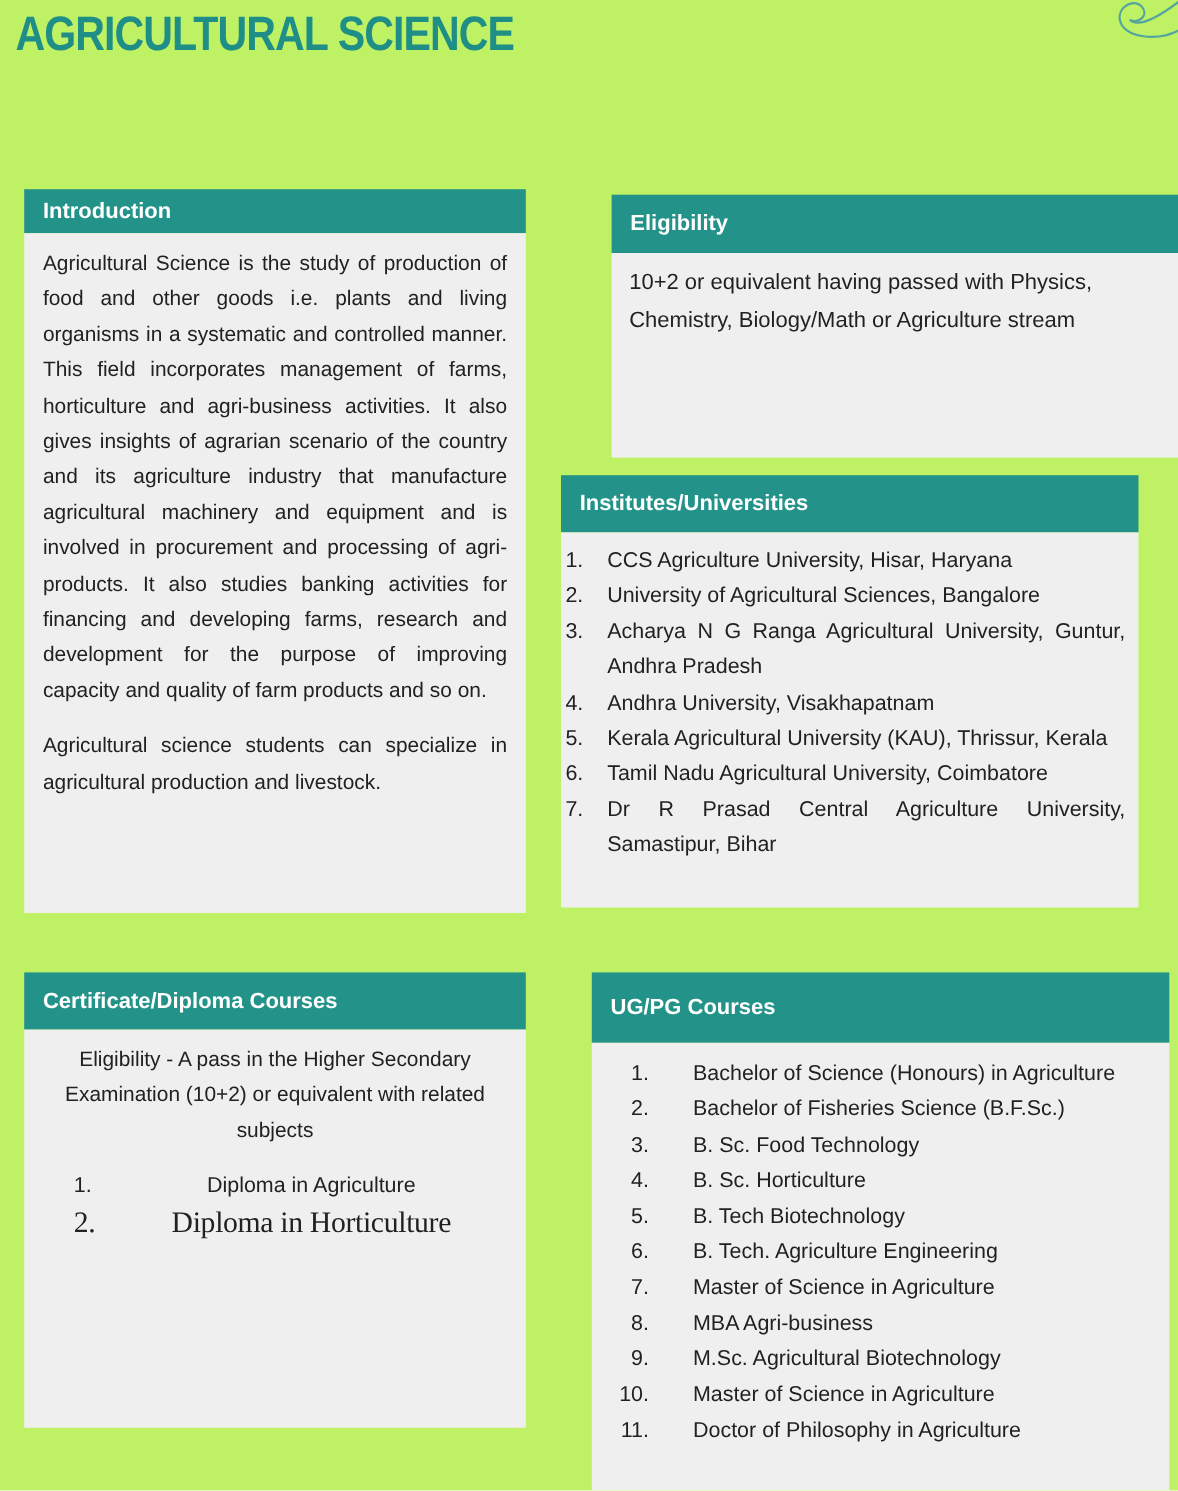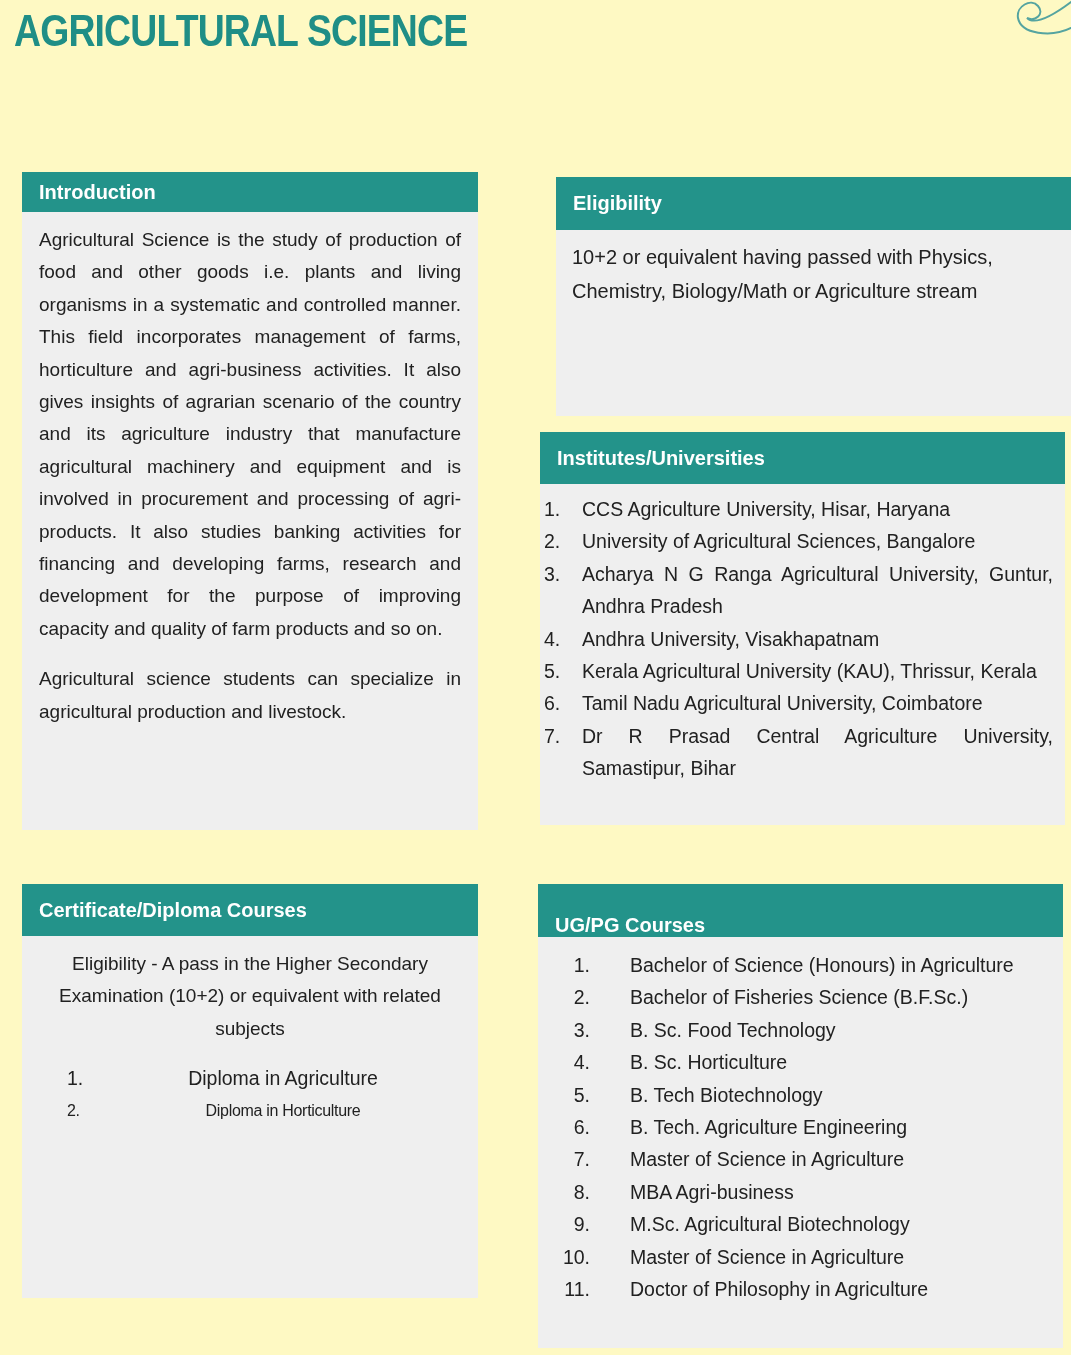--- a/index.html
+++ b/index.html
@@ -1,19 +1,19 @@
 <!DOCTYPE html>
 <html><head>
 <meta charset="utf-8">
 <style>
   html,body { margin:0; padding:0; background:#ffffff; }
   .page {
     position:relative;
     width:1071px; height:1355px;
-    background:#fef9c3;
+    background:#bef264;
     font-family:"Liberation Sans", sans-serif;
     overflow:hidden;
   }
   .page-title {
     position:absolute; left:14px; top:6px; margin:0;
     font-size:44px; font-weight:bold; letter-spacing:-1px;
     color:#1f8e86;
     transform:scaleX(0.85); transform-origin:left top;
     white-space:nowrap;
   }
@@ -40,54 +40,54 @@
   .panel-intro p { margin:0 0 18px 0; }
   .panel-intro p:last-child { margin-bottom:0; }
 
   
   .panel-eligibility { left:556px; top:177px; width:525px; }
   .panel-eligibility .panel-header { height:53px; }
   .panel-eligibility .panel-body { height:186px; padding:11px 16px; font-size:20px; line-height:33.5px; }
   .panel-eligibility p { margin:0; }
 
   
-  .panel-institutes { left:540px; top:432px; width:525px; }
+  .panel-institutes { left:510px; top:432px; width:525px; }
   .panel-institutes .panel-header { height:52px; }
   .panel-institutes .panel-body { height:341px; padding:9px 12px 9px 4px; }
 
   
   .panel-certificate { left:22px; top:884px; width:456px; }
   .panel-certificate .panel-header { height:52px; }
   .panel-certificate .panel-body { height:362px; padding:12px 17px;text-align:center; }
   .panel-certificate p { margin:0 0 17px 0; }
 
   
   .panel-ugpg { left:538px; top:884px; width:525px; }
-  .panel-ugpg .panel-header { height:53px;align-items:flex-end; }
+  .panel-ugpg .panel-header { height:64px; }
   .panel-ugpg .panel-body { height:411px; padding:12px 12px 0 16px; }
 
   
   ol.num-list { margin:0; padding:0; list-style:none; counter-reset:item; }
   ol.num-list li {
     position:relative; counter-increment:item;
     line-height:32.4px; font-size:19.5px;
   }
   ol.num-list li::before {
     content:counter(item) ".";
     position:absolute; left:0; top:0;
   }
   
   .inst-list li { padding-left:38px; text-align:justify; }
   .inst-list li::before { left:0; }
   
   .cert-list { margin-left:28px !important; }
   .cert-list li { padding-left:38px; }
   .cert-list li:nth-child(2) {
-    font-family:Liberation Sans, sans-serif;
-    font-size:16px; letter-spacing:-0.3px;
+    font-family:Liberation Serif, serif;
+    font-size:27px; letter-spacing:-0.3px;
   }
   
   .ugpg-list li { padding-left:76px; }
   .ugpg-list li::before { left:22px; width:36px; text-align:right; }
 </style>
 </head>
 <body>
 
 <div class="page">
 

